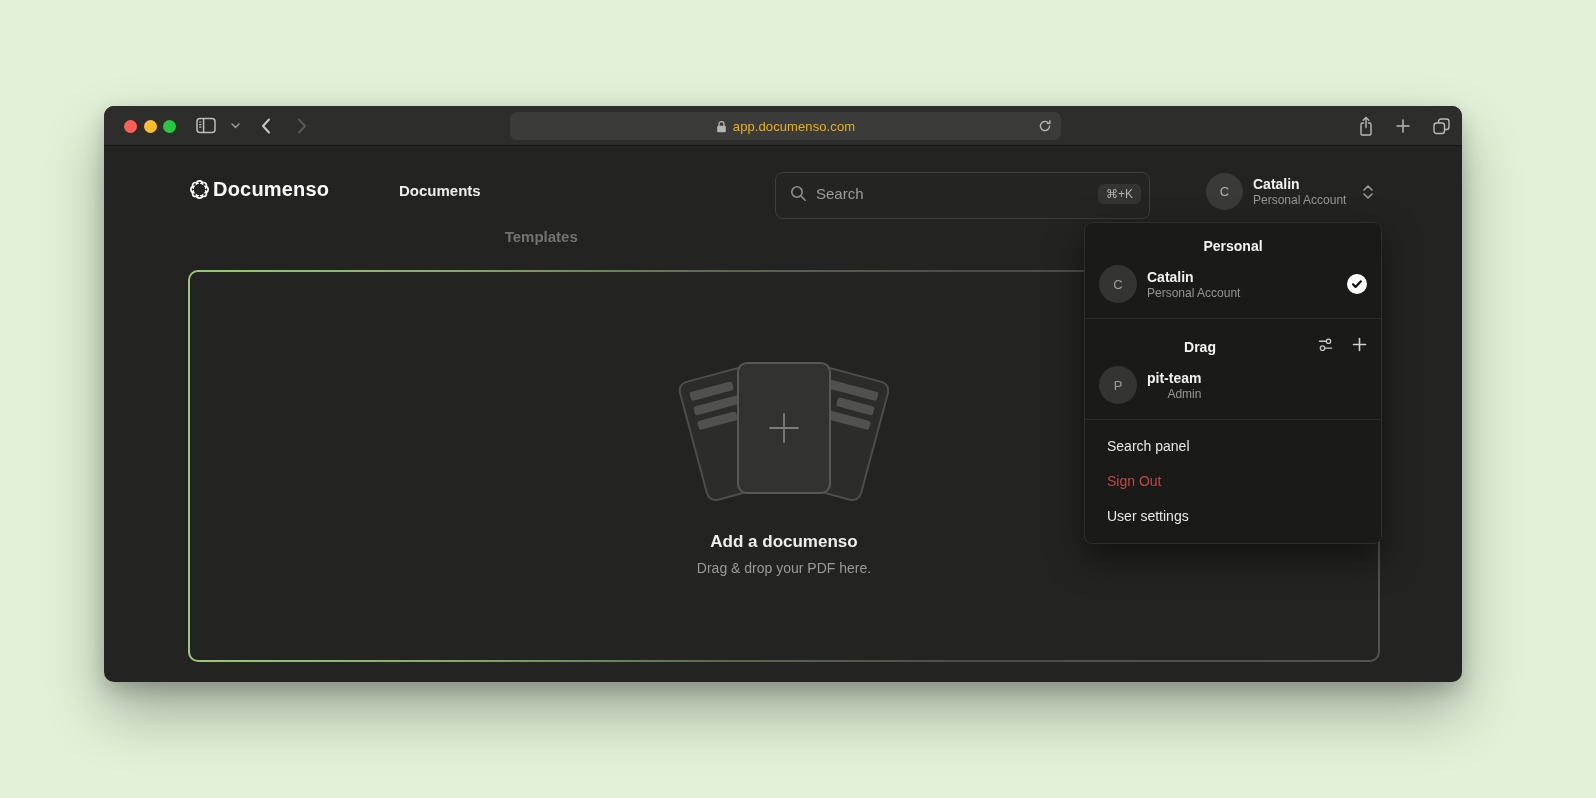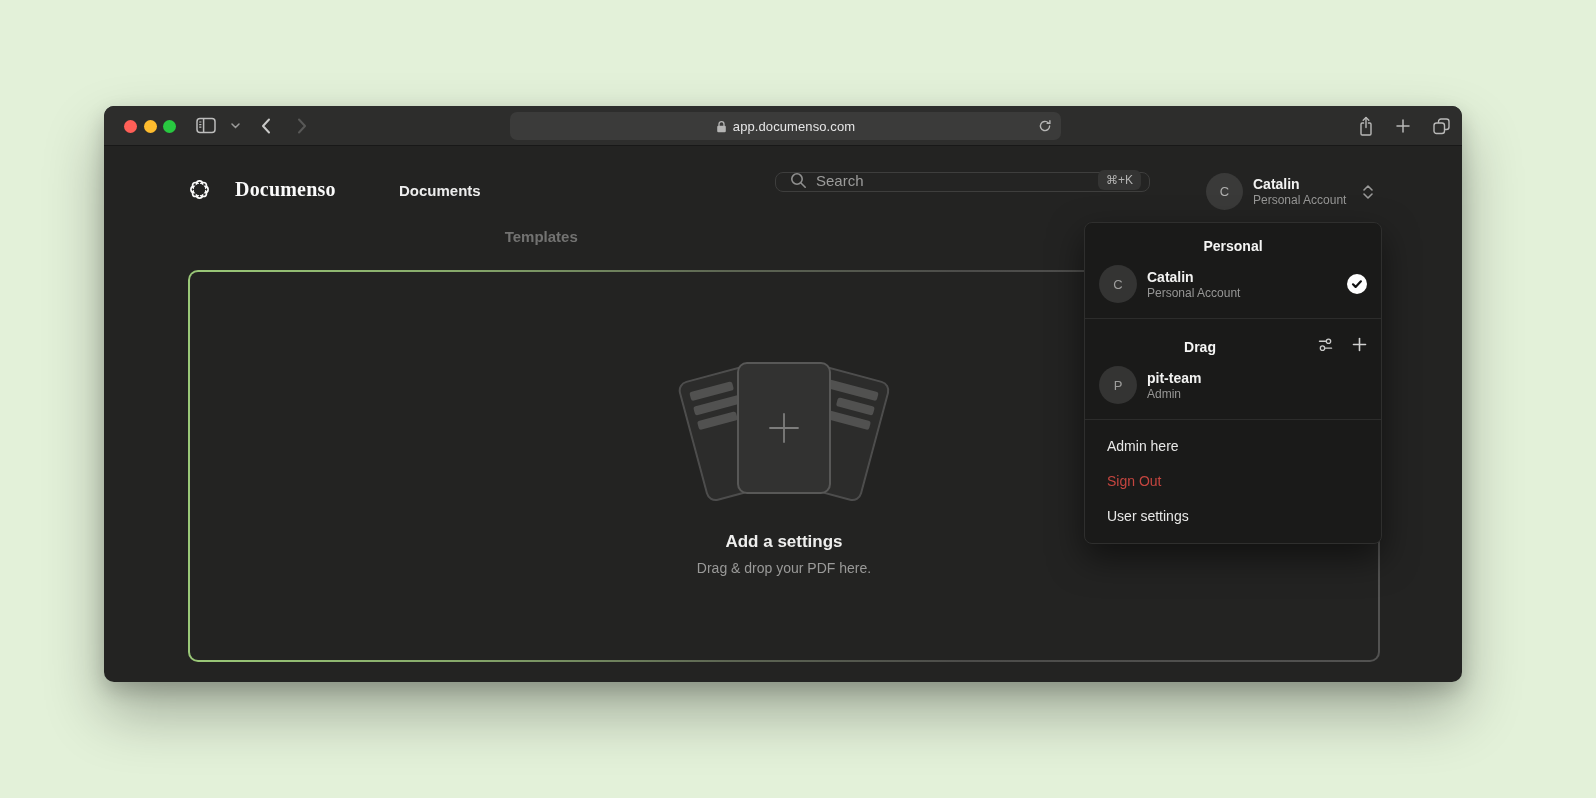--- a/index.html
+++ b/index.html
@@ -15,48 +15,48 @@
   #titlebar { position:relative; height:40px; background:#2d2d2c; border-bottom:1px solid rgba(0,0,0,.45); }
   .tl { position:absolute; top:121px; width:13px; height:13px; border-radius:50%; }
   .tl { top:14px; }
   .tl.close { left:20px; } .tl.min { left:40px; } .tl.zoom { left:59px; }
 
   .tb-icon { position:absolute; display:flex; align-items:center; justify-content:center; }
   svg { display:block; }
 
   #urlbar { position:absolute; left:406px; top:6px; width:551px; height:28px; background:#3b3b3a;
     border-radius:7px; display:flex; align-items:center; justify-content:center; gap:6px; }
-  #urlbar .url-text { font-size:13px; color:#e5e5e5; letter-spacing:.1px; }
+  #urlbar .url-text { font-size:13px; color:#eab308; letter-spacing:.1px; }
   #urlbar .reload { position:absolute; right:9px; top:7px; }
 
   
   #app { position:absolute; left:0; top:40px; right:0; bottom:0; color:#e6e6e5; }
 
-  .logo { position:absolute; left:84px; top:32px; display:flex; align-items:center; gap:24px;font-family:Liberation Serif, serif; }
+  .logo { position:absolute; left:84px; top:32px; display:flex; align-items:center; gap:2px; }
   .logo-text { font-size:20px; font-weight:bold; color:#fafafa; letter-spacing:.2px; }
 
   .nav { position:absolute; left:295px; top:36px; display:flex; gap:24px; font-size:15px;justify-content:center; }
   .nav-link { cursor:default; }
   .nav-link.active { color:#ededed; font-weight:bold; }
   .nav-link.muted { color:#8d8d8c; font-weight:bold; opacity:.75;margin-top:46px; }
 
-  .search-wrap { position:absolute; left:671px; top:26px; width:375px; height:20px;
+  .search-wrap { position:absolute; left:671px; top:26px; width:375px; height:47px;
     border:1px solid #3e3e3d; background:#242423; border-radius:8px;
     display:flex; align-items:center; padding:0 8px 4px 14px; gap:9px; }
   .search-wrap input { flex:1; background:transparent; border:none; outline:none;
     font-size:15px; color:#e6e6e5; font-family:inherit; }
   .search-wrap input::placeholder { color:#9c9c9b; }
   .kbd { background:#343433; color:#b3b3b2; font-size:12px; padding:3px 8px; border-radius:6px; }
 
   .account-btn { position:absolute; left:1102px; top:27px; display:flex; align-items:center; gap:10px; cursor:default; }
   .avatar { border-radius:50%; background:#3a3a39; color:#b0b0af; display:flex; align-items:center; justify-content:center; }
   .avatar.sm { width:37px; height:37px; font-size:13px; }
   .avatar.lg { width:38px; height:38px; font-size:13px; background:#343433; color:#9e9e9d; }
   .acct-name { font-size:14px; font-weight:bold; color:#f2f2f1; line-height:16px; }
-  .acct-sub { font-size:12px; color:#969695; line-height:14px; margin-top:1px; }
+  .acct-sub { font-size:12px; color:#969695; line-height:14px; margin-top:1px;text-align:right; }
   .selector-icon { margin-left:6px; }
 
   
   .dropzone { position:absolute; left:84px; top:124px; width:1192px; height:392px;
     border:2px solid transparent; border-radius:10px;
     background:linear-gradient(#232322,#232322) padding-box,
       linear-gradient(90deg,#9ac878 0%,#87aa6b 22%,#5d6653 45%,#4c4c4a 65%,#525251 100%) border-box;
     display:flex; flex-direction:column; align-items:center; justify-content:center; }
   .stack { position:relative; width:190px; height:150px; margin-bottom:26px; }
   .card { position:absolute; border:2px solid rgba(255,255,255,.16); border-radius:10px; background:#2c2c2b; }
@@ -227,21 +227,21 @@
           </div>
           <div class="card center">
             <span>
               <svg width="34" height="34" viewBox="0 0 34 34" stroke="#7d7d7c" stroke-width="1.8" stroke-linecap="round">
                 <line x1="17" y1="3" x2="17" y2="31"></line>
                   <line x1="3" y1="17" x2="31" y2="17"></line>
               </svg>
             </span>
           </div>
         </div>
-        <div class="dz-title">Add a settings</div>
+        <div class="dz-title">Add a documenso</div>
         <div class="dz-sub">Drag &amp; drop your PDF here.</div>
       </div>
 
       <div class="menu">
         <div class="menu-section">
           <div class="menu-label">Personal</div>
           <div class="menu-account-row">
             <span class="avatar lg">
               <span>C</span>
             </span>
@@ -283,21 +283,21 @@
               <span>P</span>
             </span>
             <span class="acct-text">
               <span class="acct-name">pit-team</span>
               <span class="acct-sub">Admin</span>
             </span>
           </div>
         </div>
         <hr>
         <div class="menu-links">
-          <div class="menu-link">Admin here</div>
+          <div class="menu-link">Search panel</div>
           <div class="menu-link destructive">Sign Out</div>
           <div class="menu-link">User settings</div>
         </div>
       </div>
 
     </div>
   </div>
 </div>
 
 </body></html>

